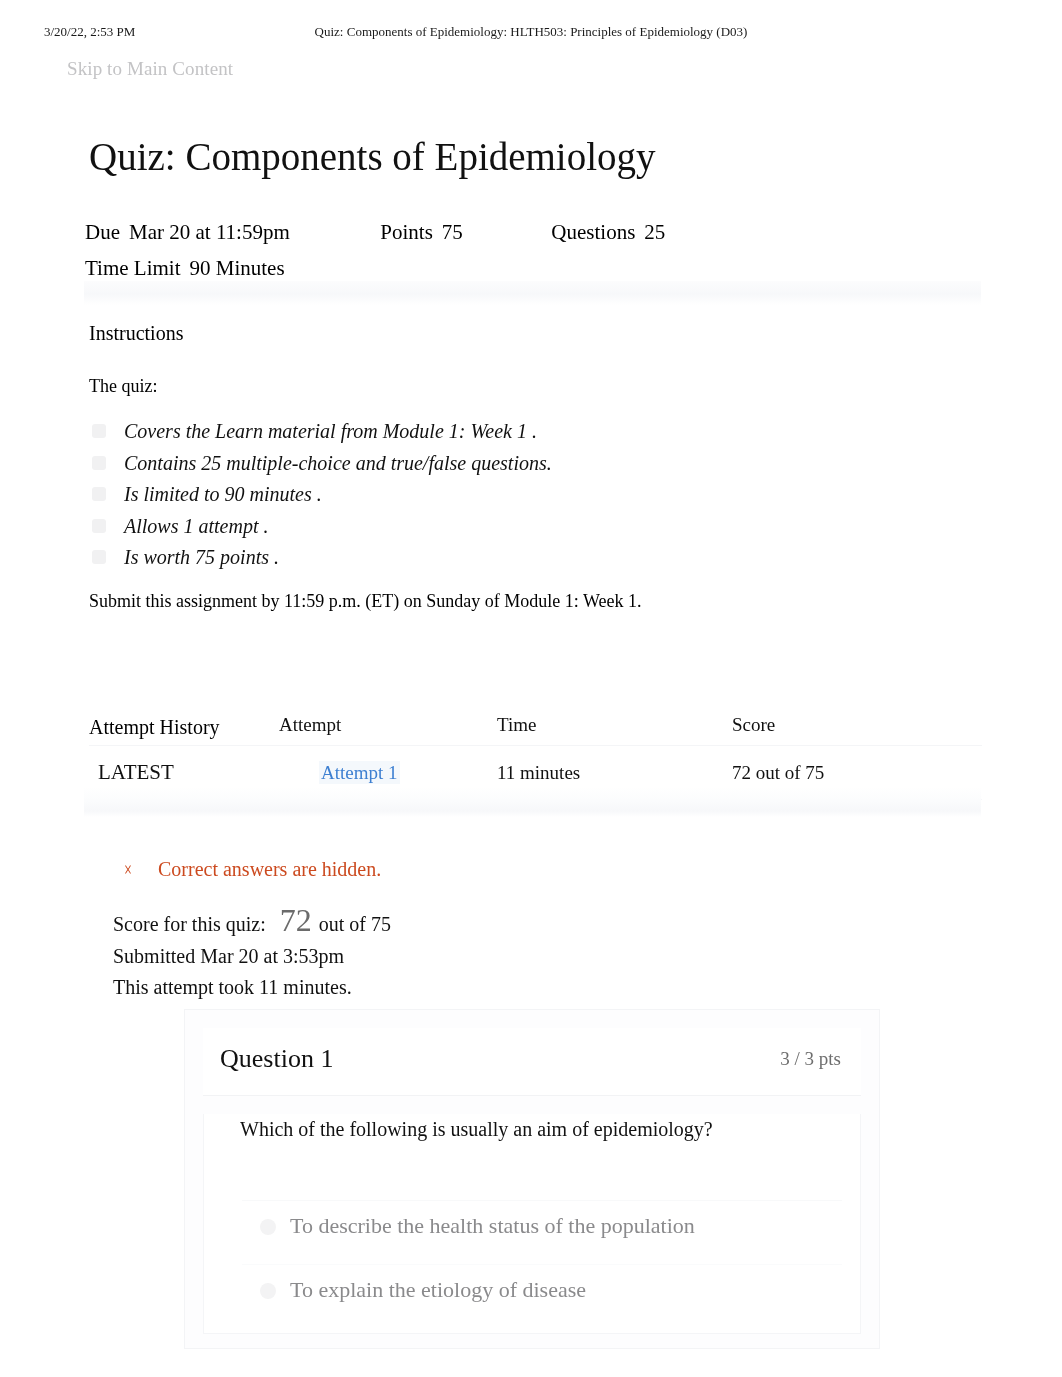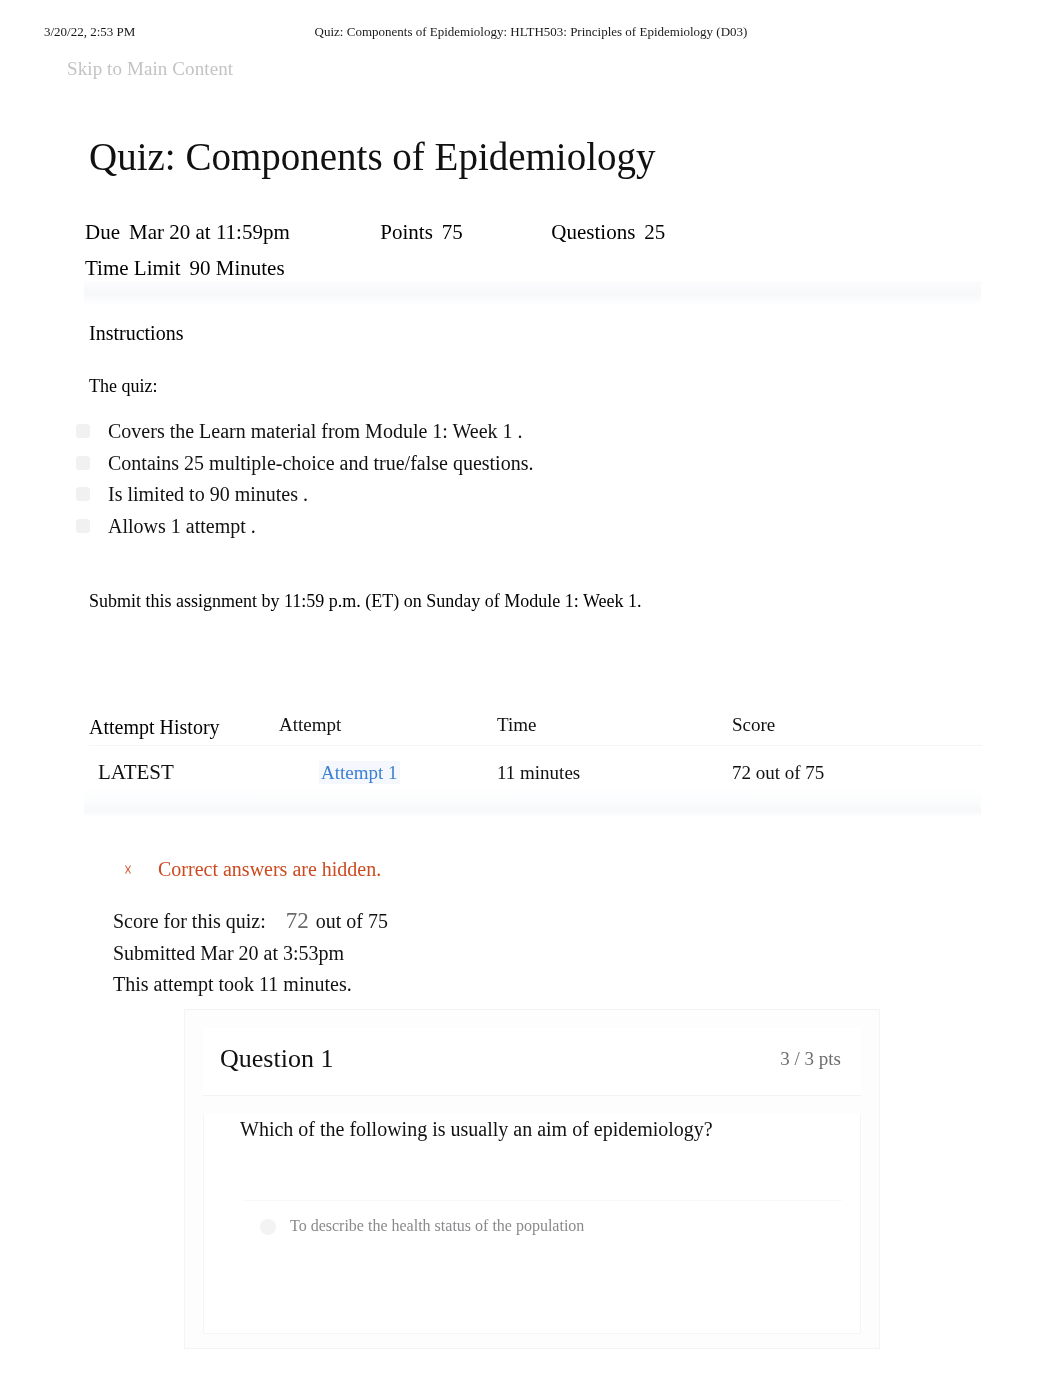--- a/index.html
+++ b/index.html
@@ -117,24 +117,25 @@
     position: absolute;
     top: 374px;
     left: 89px;
     font-size: 18px;
     line-height: 24px;
   }
 
   .bullet-list {
     position: absolute;
     top: 416px;
-    left: 73px;
+    left: 89px;
     list-style: none;
     margin: 0;
     padding: 0;
+    font-style: italic;
   }
   .bullet-list li {
     position: relative;
     font-size: 20px;
     line-height: 31.5px;
     padding-left: 35px;
     white-space: nowrap;
     color: #111111;
   }
   .bullet-list li .marker {
@@ -235,23 +236,23 @@
     top: 905px;
     left: 113px;
   }
   .score-summary .line {
     font-size: 20px;
     line-height: 31.5px;
     white-space: nowrap;
     color: #111;
   }
   .score-summary .big-score {
-    font-size: 23px;
+    font-size: 32px;
     color: #6b6b6b;
-    margin: 0 7px 0 20px;
+    margin: 0 7px 0 14px;
   }
 
   
   .question-card {
     position: absolute;
     top: 1009px;
     left: 184px;
     width: 696px;
     height: 340px;
     background: #fdfdfe;
@@ -319,21 +320,21 @@
     top: 18px;
     width: 16px;
     height: 16px;
     border-radius: 50%;
     background: #f3f3f4;
   }
   .answer .answer-text {
     position: absolute;
     left: 48px;
     top: 13px;
-    font-size: 16px;
+    font-size: 22px;
     line-height: 24px;
     color: #8a8a8c;
     white-space: nowrap;
   }
 </style>
 </head>
 <body>
 
 <div class="print-header">
   <span class="ph-date">3/20/22, 2:53 PM</span>
@@ -373,20 +374,24 @@
       <span class="marker"></span>
       <span>Contains   25 multiple-choice     and  true/false    questions.</span>
     </li>
     <li>
       <span class="marker"></span>
       <span>Is limited  to  90  minutes  .</span>
     </li>
     <li>
       <span class="marker"></span>
       <span>Allows  1 attempt   .</span>
+    </li>
+    <li>
+      <span class="marker"></span>
+      <span>Is worth 75 points    .</span>
     </li>
   </ul>
 
   <div class="submit-note">Submit this assignment by 11:59 p.m. (ET) on Sunday of Module 1: Week 1.</div>
 
   <div class="attempt-heading">Attempt History</div>
 
   <table class="attempt-table">
     <thead>
       <tr>
@@ -425,17 +430,21 @@
       <span class="q-title">Question 1</span>
       <span class="q-pts">3 / 3 pts</span>
     </div>
     <div class="q-body">
       <div class="q-text">Which of the following is usually an aim of epidemiology?</div>
       <div class="answers">
         <div class="answer">
           <span class="radio"></span>
           <span class="answer-text">To  describe   the health status of the population</span>
         </div>
+        <div class="answer">
+          <span class="radio"></span>
+          <span class="answer-text">To  explain  the etiology of disease</span>
+        </div>
       </div>
     </div>
   </div>
 
 </div>
 
 </body></html>

